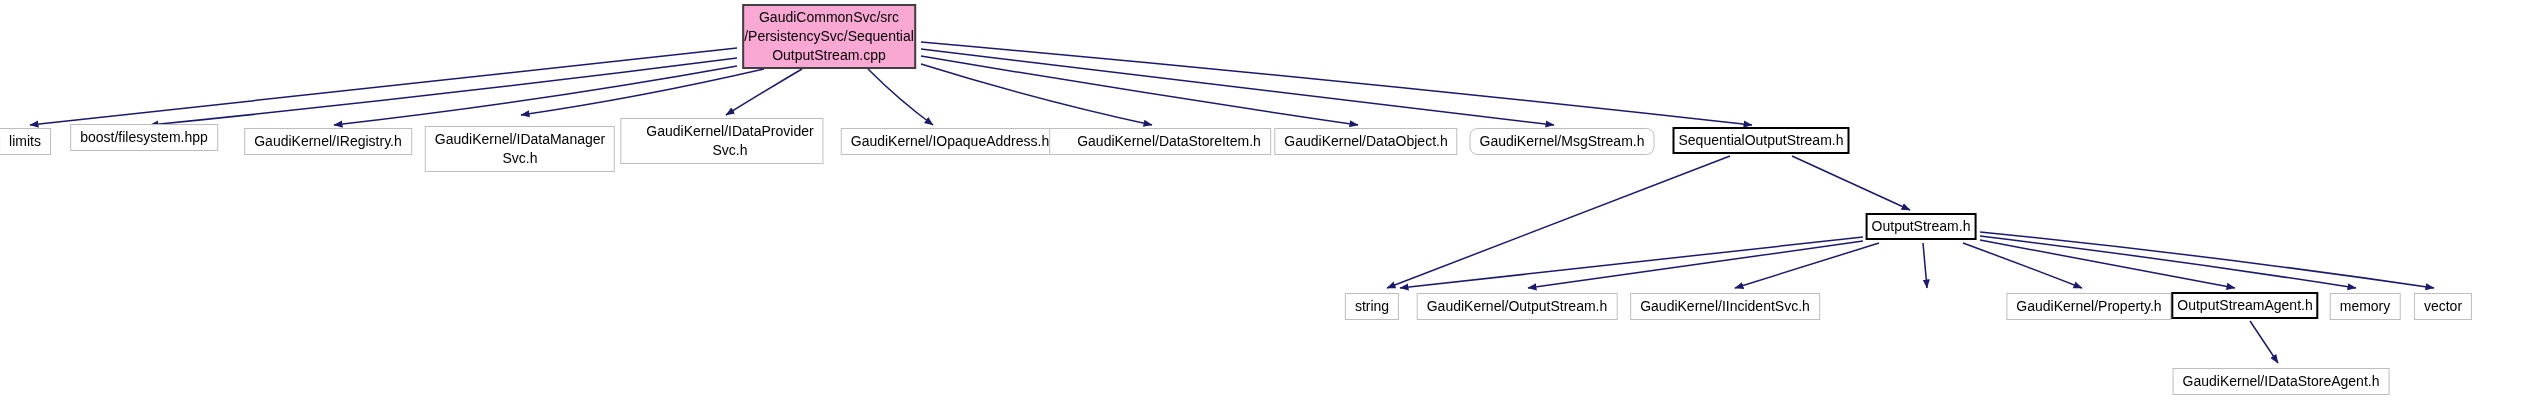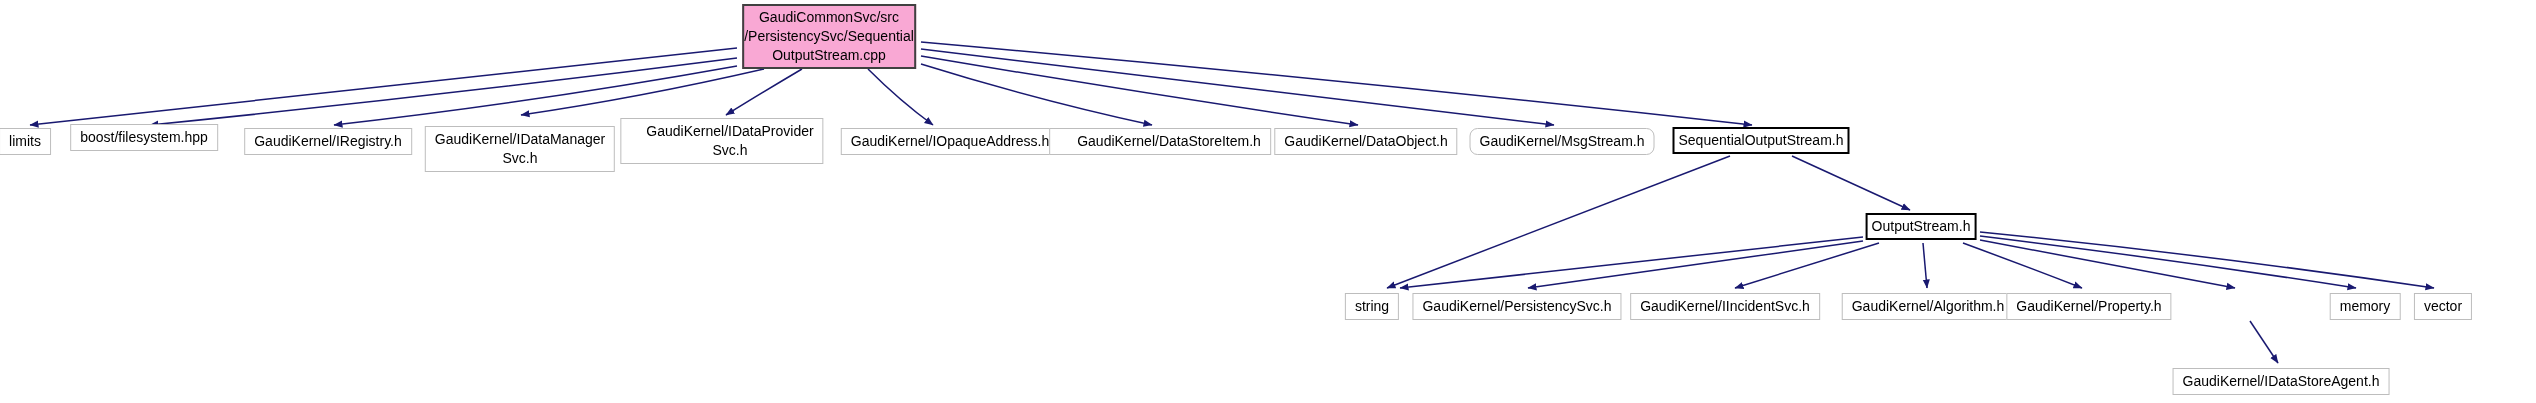--- a/index.html
+++ b/index.html
@@ -84,22 +84,22 @@
   </div>
   <div class="node" style="left:938px;top:128px;margin-left:12px;">GaudiKernel/IOpaqueAddress.h</div>
   <div class="node" style="left:1160px;top:128px;padding-left:27px;">GaudiKernel/DataStoreItem.h</div>
   <div class="node" style="left:1366px;top:128px;">GaudiKernel/DataObject.h</div>
   <div class="node" style="left:1562px;top:128px;border-radius:8px;">GaudiKernel/MsgStream.h</div>
   <div class="node linked" style="left:1761px;top:127px;">SequentialOutputStream.h</div>
 
   <div class="node linked" style="left:1921px;top:213px;">OutputStream.h</div>
 
   <div class="node" style="left:1372px;top:293px;">string</div>
-  <div class="node" style="left:1517px;top:293px;">GaudiKernel/PersistencySvc.h</div>
+  <div class="node" style="left:1517px;top:293px;">GaudiKernel/OutputStream.h</div>
   <div class="node" style="left:1725px;top:293px;">GaudiKernel/IIncidentSvc.h</div>
-  <div class="node" style="left:1928px;top:293px;">GaudiKernel/Algorithm.h</div>
   <div class="node" style="left:2089px;top:293px;">GaudiKernel/Property.h</div>
+  <div class="node linked" style="left:2245px;top:292px;">OutputStreamAgent.h</div>
   <div class="node" style="left:2365px;top:293px;">memory</div>
   <div class="node" style="left:2443px;top:293px;">vector</div>
 
   <div class="node" style="left:2281px;top:368px;text-align:center;">GaudiKernel/IDataStoreAgent.h</div>
 
 </div>
 
 </body></html>

